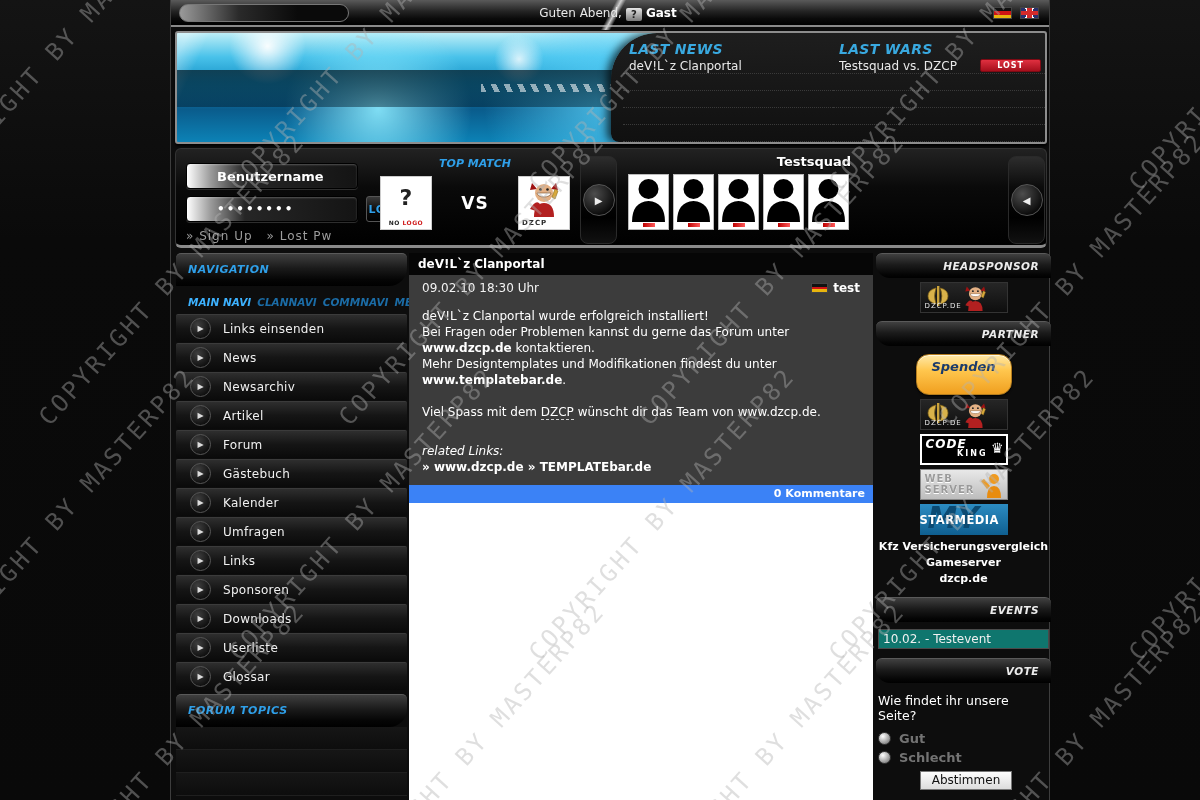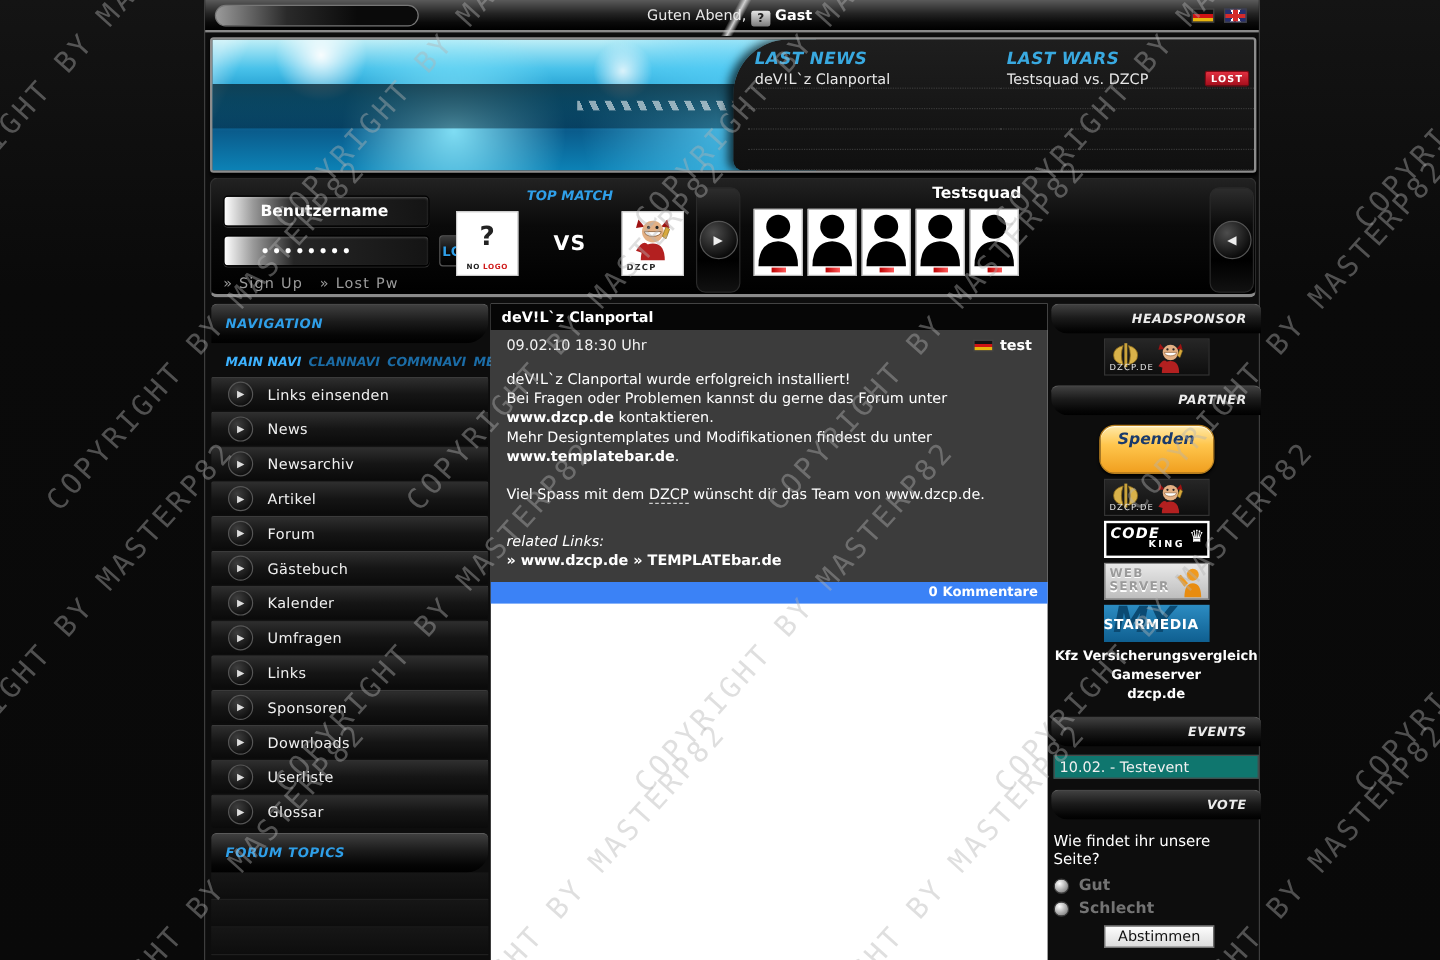--- a/index.html
+++ b/index.html
@@ -54,21 +54,21 @@
   #banner .swoosh { position:absolute; right:0; top:0; width:50%; height:100%;
     background:linear-gradient(180deg,#1e1e1e,#101010); border-radius:46px 0 0 8px;
     box-shadow:-4px 0 8px rgba(0,0,0,.7); }
   .newscol { position:absolute; top:8px; width:212px; }
   #col-lastnews { right:210px; } #col-lastwars { right:0px; }
   .newscol .collabel { font-size:14px; font-weight:bold; font-style:italic; color:#39a9e0; padding-left:6px; letter-spacing:.3px; }
   .newscol .hrow { height:17px; border-bottom:1px dotted #3a3a3a; font-size:12px; color:#e9e9e9;
     padding:1px 4px 0 6px; display:flex; align-items:center; }
   .newscol .hrow .mtxt { flex:1; white-space:nowrap; overflow:hidden; }
   .badge-lost { background:linear-gradient(180deg,#e03040,#a50f1c); color:#fff; font-size:8px; font-weight:bold;
-    padding:1px 4px; border-radius:2px; border:1px solid #7e0a14; letter-spacing:1px; }
+    padding:1px 16px; border-radius:2px; border:1px solid #7e0a14; letter-spacing:1px; }
 
   
   #midbar { position:absolute; left:4px; top:148px; width:872px; height:100px;
     background:linear-gradient(180deg,#222,#0a0a0a 40%,#000);
     border:1px solid #333; border-bottom:3px solid #8a8a8a; border-radius:6px; }
   
   #login { position:absolute; left:10px; top:14px; width:220px; }
   .lfield { position:relative; width:172px; height:26px; border-radius:4px; border:1px solid #000;
     background:linear-gradient(90deg,#ffffff,#9a9a9a 14%,#262626 34%,#141414);
     box-shadow:inset 0 1px 2px rgba(255,255,255,.25),0 1px 0 #2e2e2e; margin-bottom:7px;

